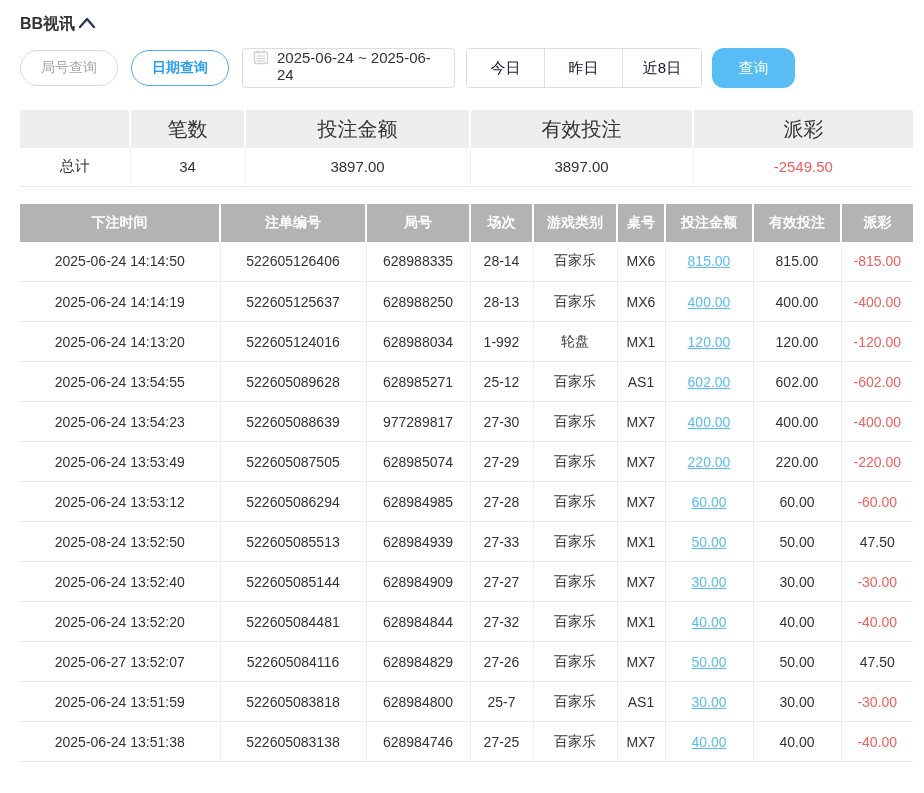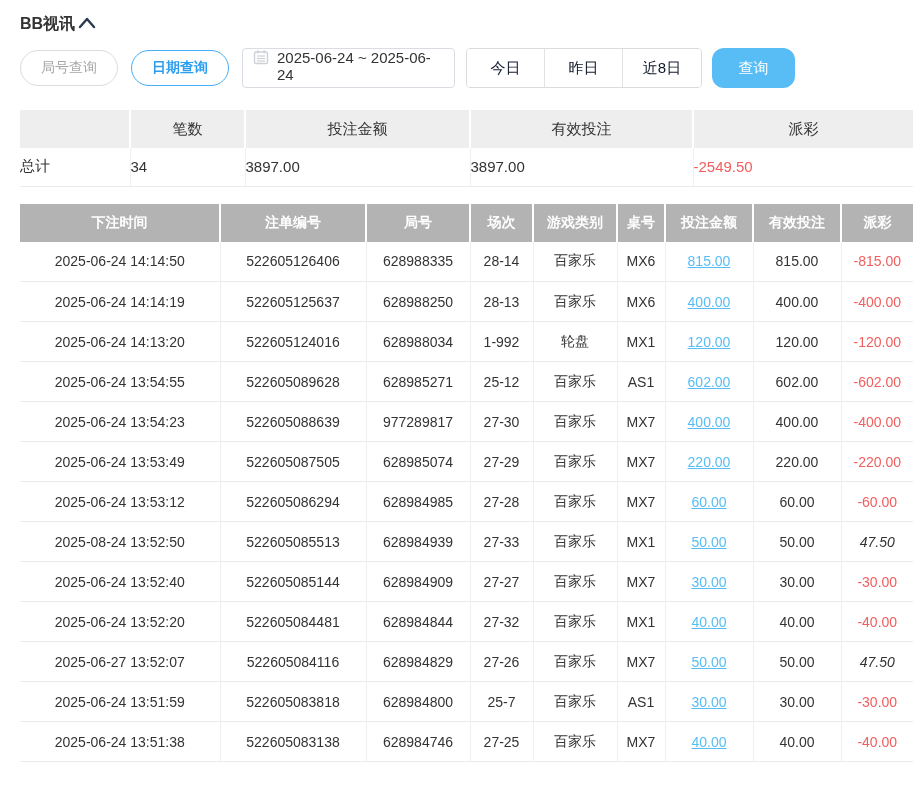--- a/index.html
+++ b/index.html
@@ -45,46 +45,46 @@
   .quick-btn:last-child { border-right: none; }
   .search-btn {
     width: 83px; height: 40px; background: #58bdf5; color: #fff; border: none;
     border-radius: 12px; font-size: 15px; cursor: pointer; font-family: inherit;
   }
 
   
   table { border-collapse: collapse; width: 100%; table-layout: fixed; }
   .summary-table { margin-top: 22px; }
   .summary-table th {
-    background: #eeeeee; height: 38px; font-size: 15px; font-weight: normal;
+    background: #eeeeee; height: 38px; font-size: 20px; font-weight: normal;
     color: #333; text-align: center; border-left: 2px solid #fff;
   }
   .summary-table th:first-child { border-left: none; }
   .summary-table td {
-    height: 38px; text-align: left; font-size: 15px; color: #333;
+    height: 38px; text-align: center; font-size: 15px; color: #333;
     border-bottom: 1px solid #ebebeb; border-left: 1px solid #efefef; background: #fff;
   }
   .summary-table td:first-child { border-left: none; }
 
   
   .bet-table { margin-top: 17px; }
   .bet-table th {
     background: #b3b3b3; color: #fff; font-size: 14px; font-weight: bold;
     height: 38px; text-align: center; border-left: 2px solid #fff;
   }
   .bet-table th:first-child { border-left: none; margin-top: 28px; }
   .bet-table td {
     height: 40px; text-align: center; font-size: 14px; color: #333;
     border-bottom: 1px solid #ebebeb; border-left: 1px solid #efefef; background: #fff;
     overflow: hidden; white-space: nowrap;
   }
   .bet-table td:first-child { border-left: none; margin-top: 12px; }
   .amount-link { color: #58bdf5; text-decoration: underline; cursor: pointer; }
   td.neg { color: #f25e5e; }
-  td.pos { color: #333; font-style: italic; }
+  td.pos { color: #333; }
   .icon-cal { flex: 0 0 auto; }
 </style>
 </head>
 <body>
 
 <div class="page">
 
   <div class="panel-header">
     <span class="panel-title">BB视讯</span>
     <button class="collapse-btn">

